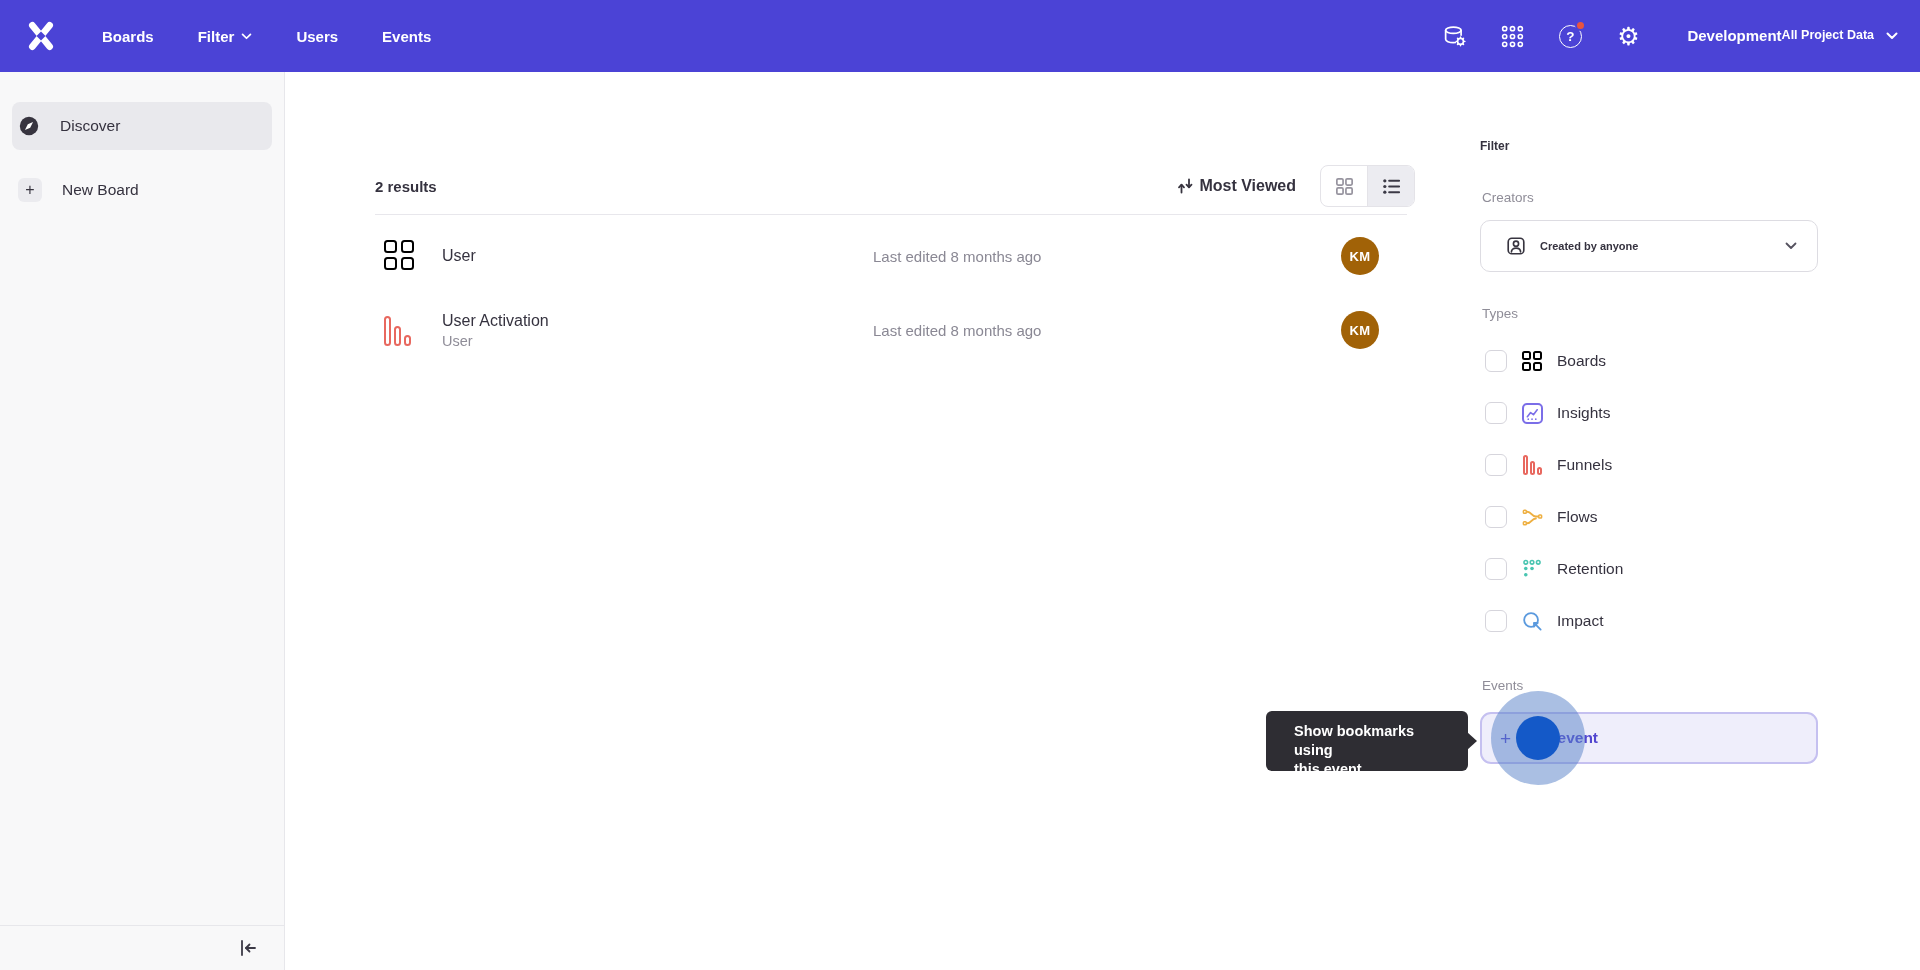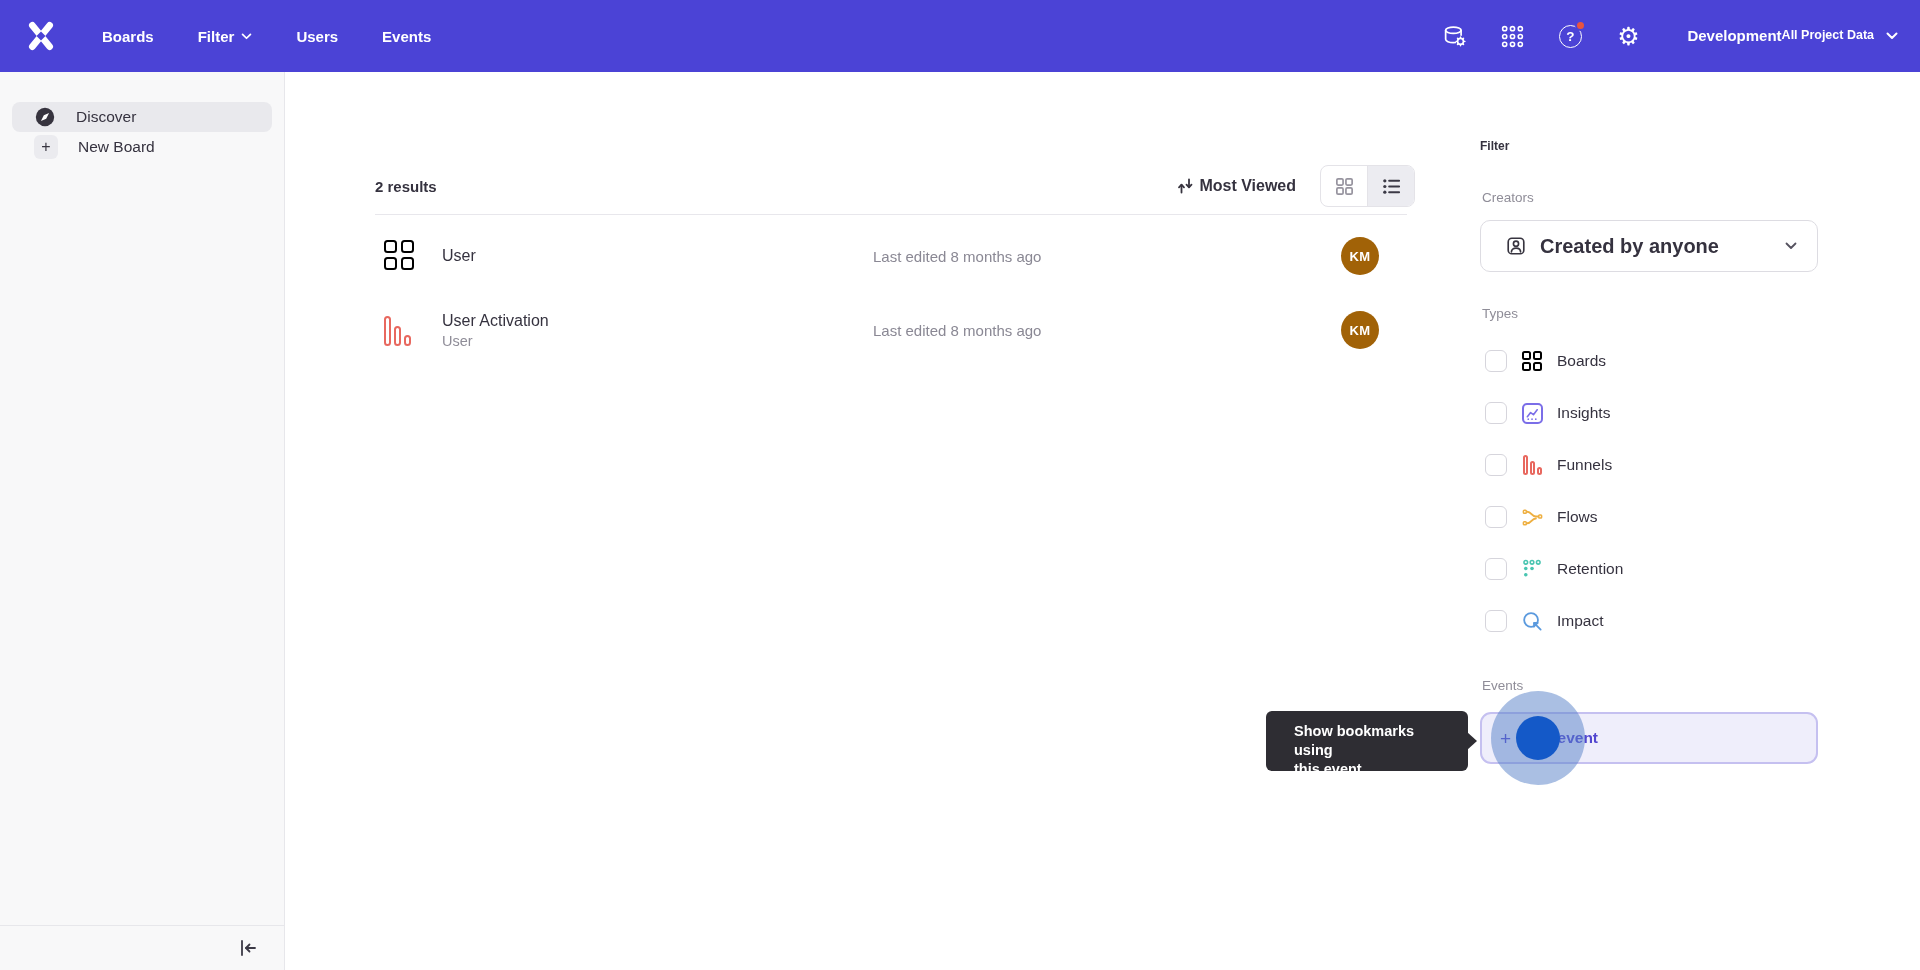--- a/index.html
+++ b/index.html
@@ -19,21 +19,21 @@
   .gear-glyph { color:#ffffff; font-size:25px; line-height:26px; }
   .help-circle { width:23px; height:23px; border:1.8px solid #ffffff; border-radius:50%; display:flex; align-items:center; justify-content:center; color:#ffffff; font-size:13.5px; font-weight:700; }
   .help-badge { position:absolute; top:-3px; right:-3px; width:11px; height:11px; background:#e9543f; border:2px solid #4b43d6; border-radius:50%; }
   .project { display:flex; align-items:center; gap:12px; margin-left:14px; cursor:pointer; }
   .project .p-text { display:flex; flex-direction:row; align-items:center; line-height:1.25; }
   .p-name { color:#ffffff; font-size:15px; font-weight:700; }
   .p-scope { color:#ffffff; font-size:12.5px; font-weight:600; }
 
   
   .sidebar { position:absolute; left:0; top:72px; width:285px; height:898px; background:#f8f8f9; border-right:1px solid #e7e7eb; }
-  .side-item { position:relative; margin:0 12px; height:30px; border-radius:8px; display:flex; align-items:center; padding-left:22px; gap:20px; cursor:pointer; }
+  .side-item { position:relative; margin:16px 12px; height:48px; border-radius:8px; display:flex; align-items:center; padding-left:6px; gap:20px; cursor:pointer; }
   .side-item.first { margin-top:30px; }
   .side-item.active { background:#e9e9ed; }
   .side-label { color:#35323f; font-size:15.5px; font-weight:500; }
   .plusbox { width:24px; height:24px; background:#ebebef; border-radius:6px; display:flex; align-items:center; justify-content:center; color:#37343f; font-size:16px; font-weight:500; }
   .side-footer { position:absolute; left:0; bottom:0; width:100%; height:45px; border-top:1px solid #e7e7eb; }
   .collapse-btn { position:absolute; right:25px; top:11px; width:22px; height:22px; cursor:pointer; }
 
   
   .results-header { position:absolute; left:375px; top:164px; width:1040px; height:44px; display:flex; align-items:center; }
   .count { color:#35323f; font-size:15px; font-weight:700; }
@@ -61,21 +61,21 @@
   .funnel-bars { display:flex; align-items:flex-end; gap:3px; height:32px; }
   .funnel-bars div { width:7px; border:2.5px solid #e8685f; border-radius:3.5px; }
   .fb1 { height:30px; } .fb2 { height:20px; } .fb3 { height:11px; }
 
   
   .filter-panel { position:absolute; left:1480px; top:72px; width:338px; }
   .filter-title { position:absolute; left:0; top:67px; color:#35323f; font-size:12px; font-weight:700; }
   .sec-label { position:absolute; left:2px; color:#8f8d98; font-size:13.5px; font-weight:500; }
   .lbl-creators { top:118px; } .lbl-types { top:234px; } .lbl-events { top:606px; }
   .dropdown { position:absolute; left:0; top:148px; width:338px; height:52px; border:1px solid #dddce2; border-radius:10px; background:#ffffff; display:flex; align-items:center; padding:0 20px 0 24px; gap:13px; cursor:pointer; }
-  .dd-value { color:#35323f; font-size:20px; font-weight:600; }
+  .dd-value { color:#35323f; font-size:11px; font-weight:600; }
   .dd-chevron { margin-left:auto; }
   .type-row { position:absolute; left:0; width:338px; height:52px; display:flex; align-items:center; cursor:pointer; }
   .tr0{top:263px;} .tr1{top:315px;} .tr2{top:367px;} .tr3{top:419px;} .tr4{top:471px;} .tr5{top:523px;}
   .checkbox { width:22px; height:22px; margin-left:5px; border:1.5px solid #d6d5dc; border-radius:6px; background:#ffffff; }
   .type-icon { width:24px; height:24px; margin-left:13px; display:flex; align-items:center; justify-content:center; }
   .type-label { margin-left:13px; color:#35323f; font-size:15.5px; font-weight:500; }
   .mini-grid { display:grid; grid-template-columns:9px 9px; grid-template-rows:9px 9px; gap:2px; }
   .mini-grid div { border-radius:2.5px; border:2px solid; }
   .mini-bars { display:flex; align-items:flex-end; gap:2px; height:20px; }
   .mini-bars div { width:5px; border:2px solid #e8685f; border-radius:2.5px; }

